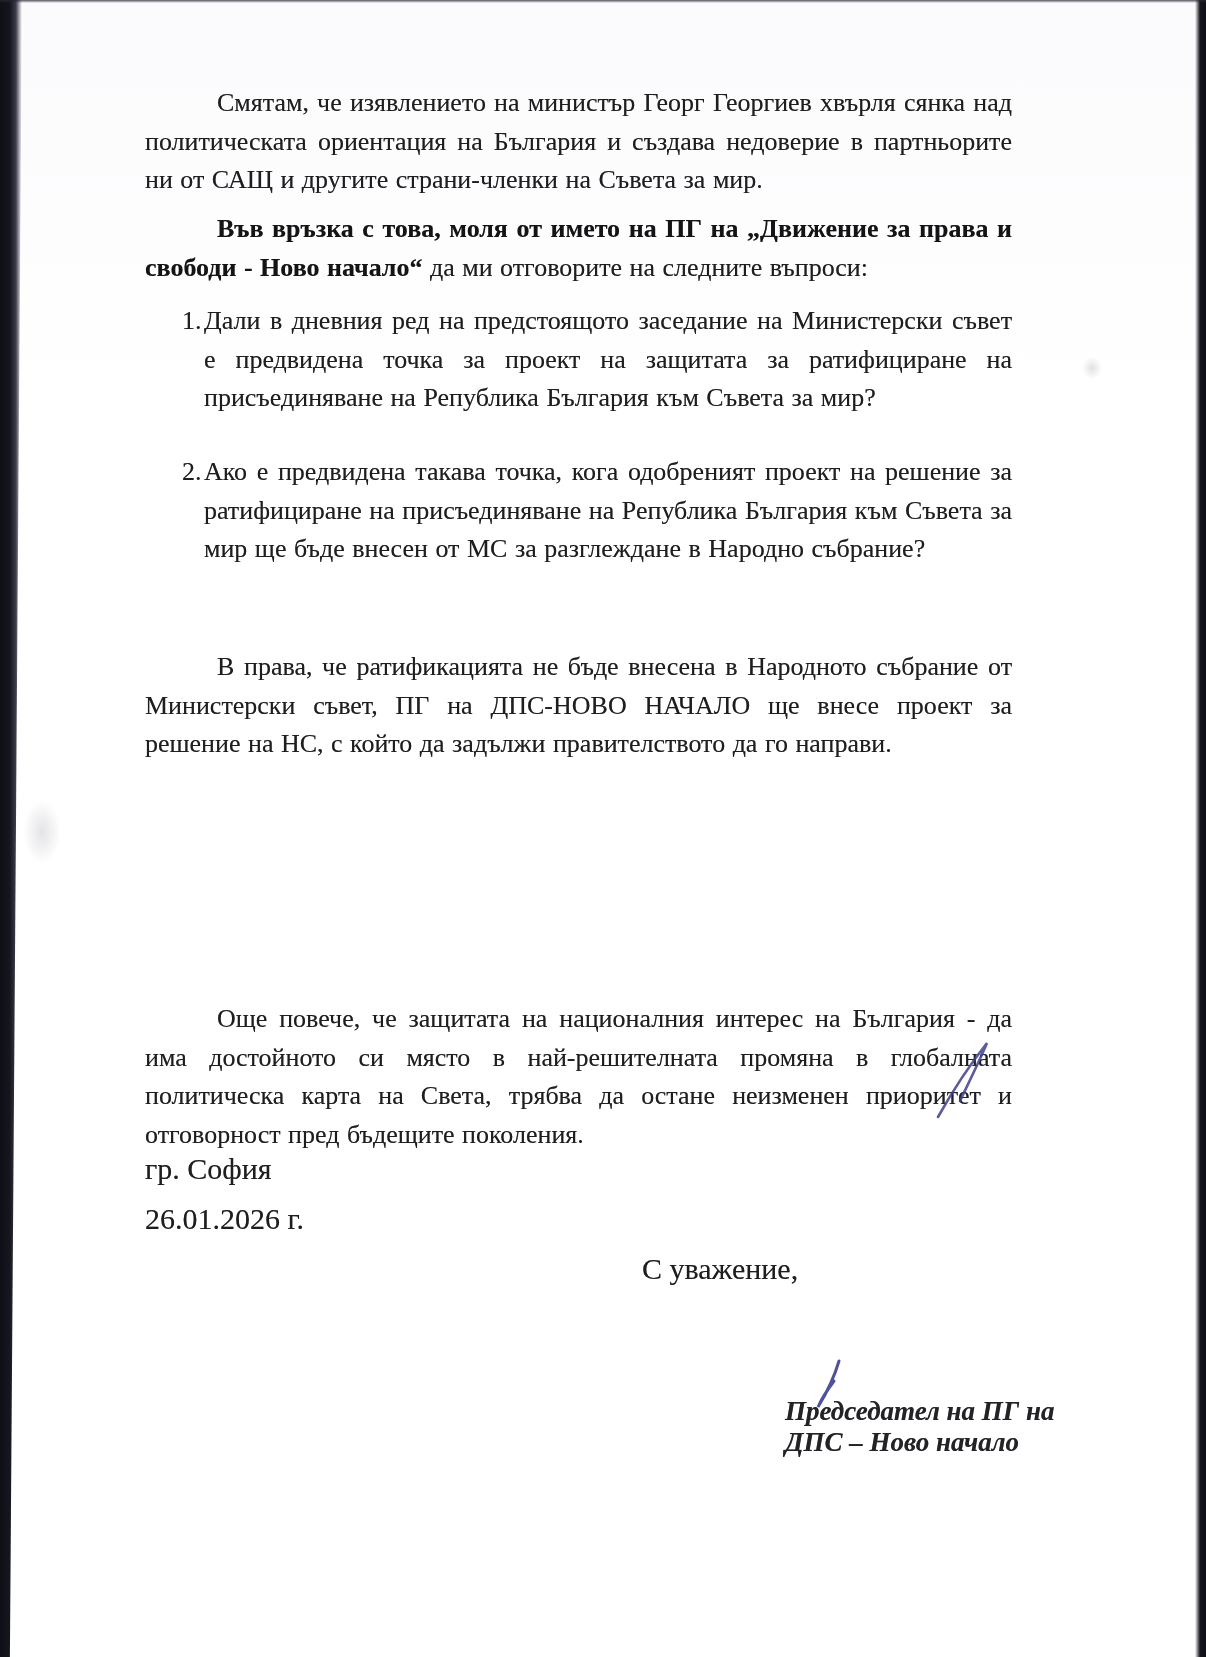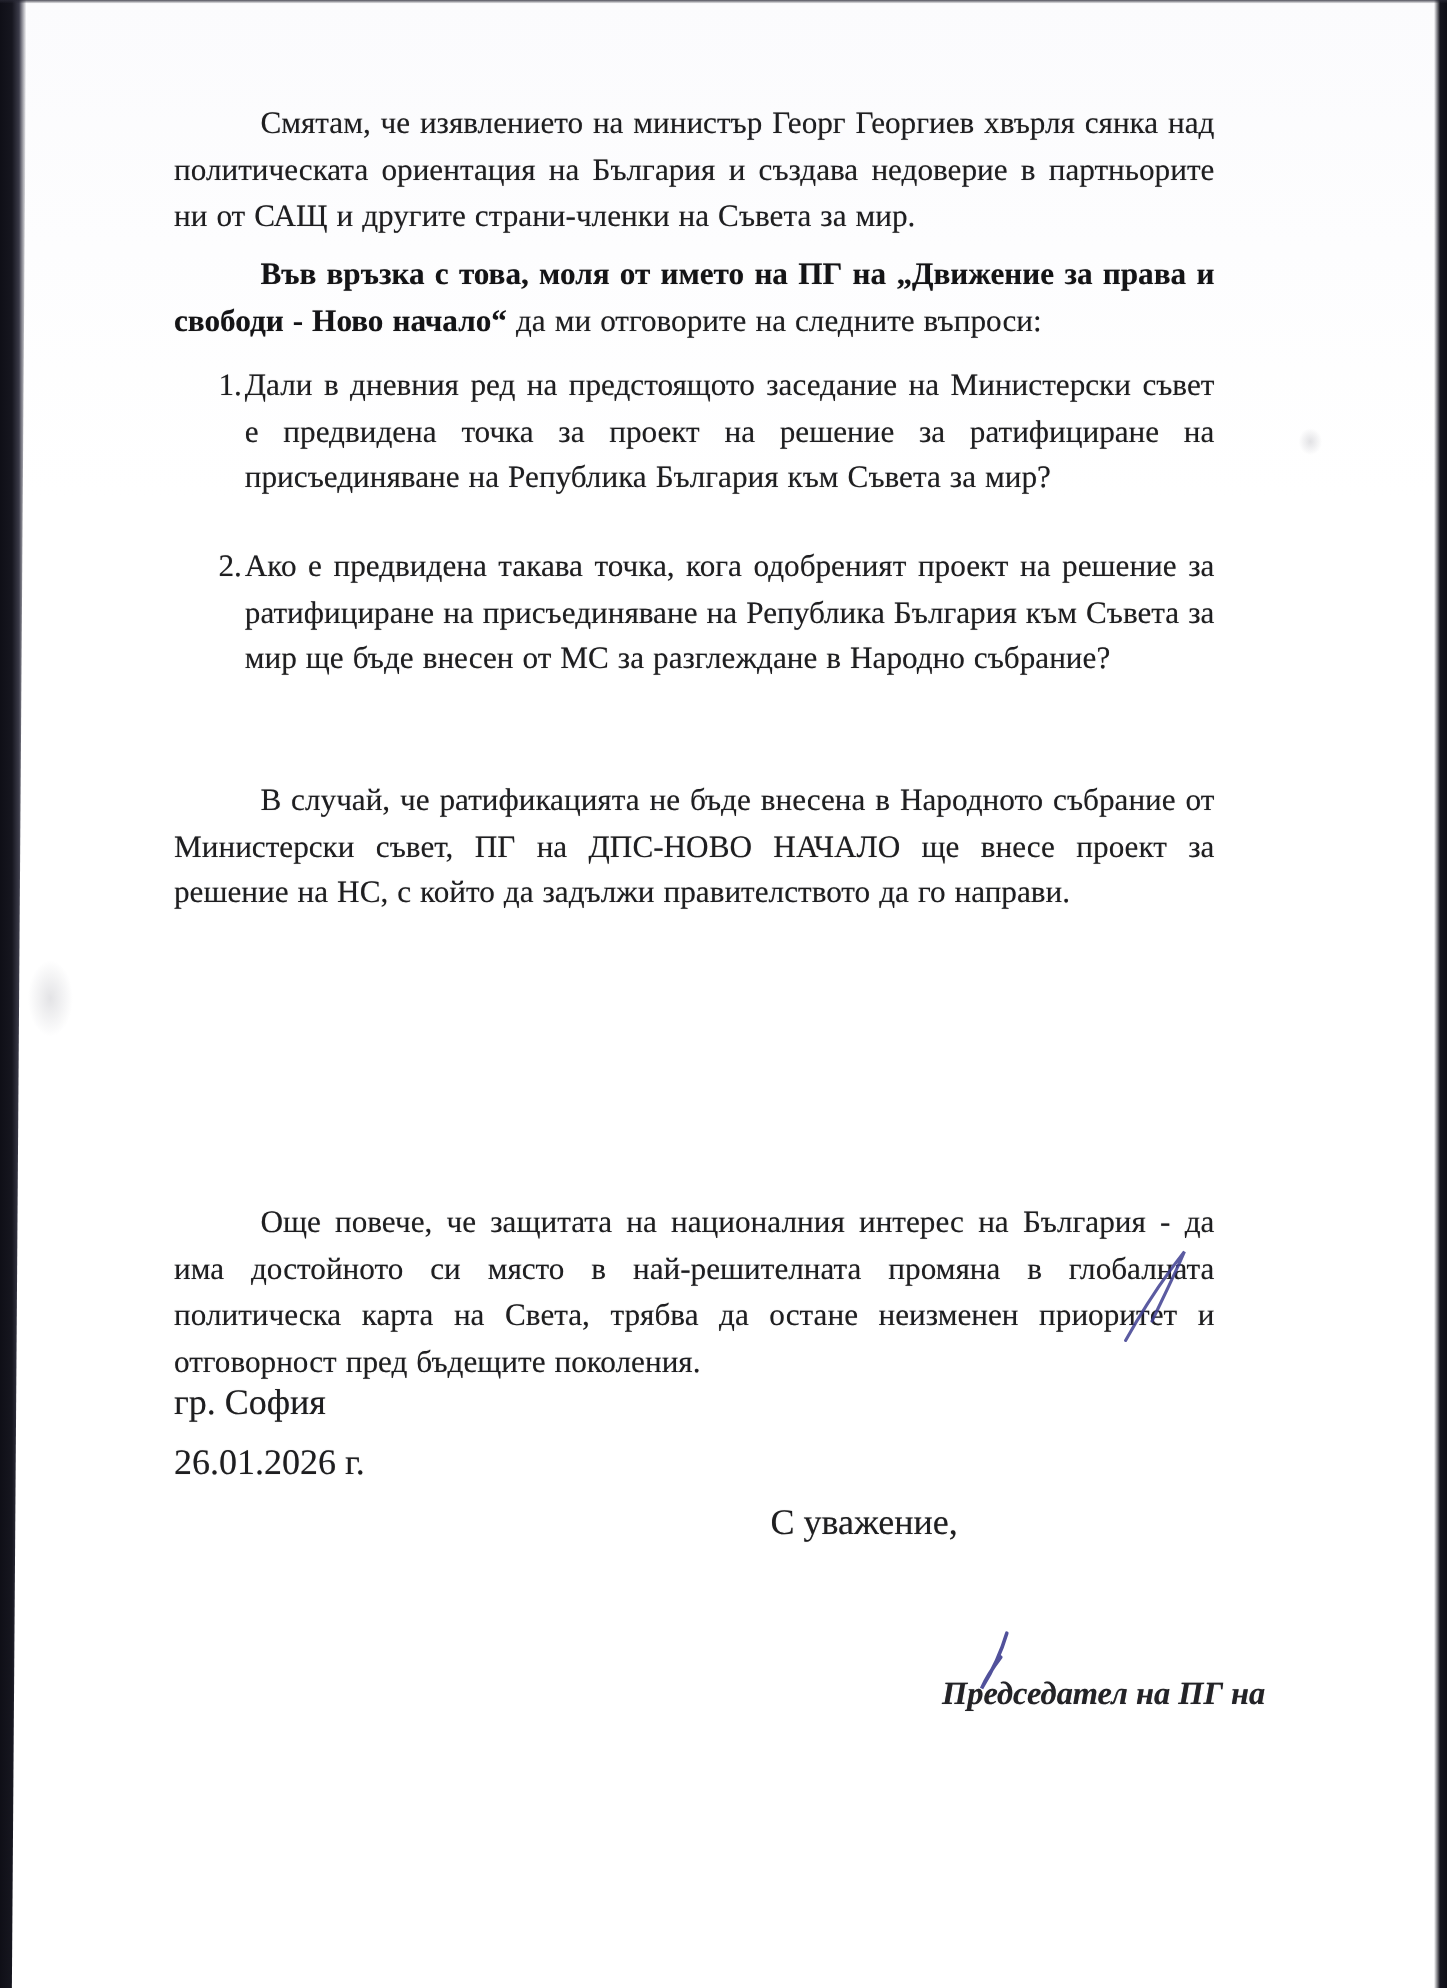--- a/index.html
+++ b/index.html
@@ -78,41 +78,42 @@
   <div class="edge-top"></div>
   <div class="smudge"></div>
   <div class="artifact"></div>
 
   <p class="para indent" style="top:84px">Смятам, че изявлението на министър Георг Георгиев хвърля сянка над политическата ориентация на България и създава недоверие в партньорите ни от САЩ и другите страни-членки на Съвета за мир.</p>
 
   <p class="para indent" style="top:210px"><strong>Във връзка с това, моля от името на ПГ на „Движение за права и свободи - Ново начало“</strong><span> да ми отговорите на следните въпроси:</span></p>
 
   <div class="q" style="top:302px">
     <span class="qnum">1.</span>
-    <div class="qtext">Дали в дневния ред на предстоящото заседание на Министерски съвет е предвидена точка за проект на решение за ратифициране на присъединяване на Република България към Съвета за мир?</div>
+    <div class="qtext">Дали в дневния ред на предстоящото заседание на Министерски съвет е предвидена точка за проект на защитата за ратифициране на присъединяване на Република България към Съвета за мир?</div>
   </div>
 
   <div class="q" style="top:453px">
     <span class="qnum">2.</span>
     <div class="qtext">Ако е предвидена такава точка, кога одобреният проект на решение за ратифициране на присъединяване на Република България към Съвета за мир ще бъде внесен от МС за разглеждане в Народно събрание?</div>
   </div>
 
-  <p class="para indent" style="top:648px">В случай, че ратификацията не бъде внесена в Народното събрание от Министерски съвет, ПГ на ДПС-НОВО НАЧАЛО ще внесе проект за решение на НС, с който да задължи правителството да го направи.</p>
+  <p class="para indent" style="top:648px">В права, че ратификацията не бъде внесена в Народното събрание от Министерски съвет, ПГ на ДПС-НОВО НАЧАЛО ще внесе проект за решение на НС, с който да задължи правителството да го направи.</p>
 
 
   <p class="para indent" style="top:1000px">Още повече, че защитата на националния интерес на България - да има достойното си място в най-решителната промяна в глобалната политическа карта на Света, трябва да остане неизменен приоритет и отговорност пред бъдещите поколения.</p>
 
   <p class="plain" style="top:1152px">гр. София</p>
 
   <p class="plain" style="top:1202px">26.01.2026 г.</p>
 
   <p class="plain closing" style="top:1252px">С уважение,</p>
 
   <div class="sig-block">
     <div class="sig-title">Председател на ПГ на</div>
+    <div class="sig-title">ДПС – Ново начало</div>
   </div>
 
   <svg class="ink-overlay" viewBox="0 0 1206 1657" width="1206" height="1657">
     <path class="ink-stroke" d="M938 1117 C 952 1092, 972 1062, 987 1043 C 979 1062, 968 1084, 960 1101" fill="none" stroke="#3e3e90" stroke-width="2.6" stroke-linecap="round" opacity="0.85"></path>
     <path class="ink-stroke" d="M839 1361 C 834 1378, 826 1394, 818 1407 C 822 1398, 828 1389, 834 1381" fill="none" stroke="#3e3e90" stroke-width="3" stroke-linecap="round" opacity="0.9"></path>
   </svg>
 
 </div>
 
 </body></html>

